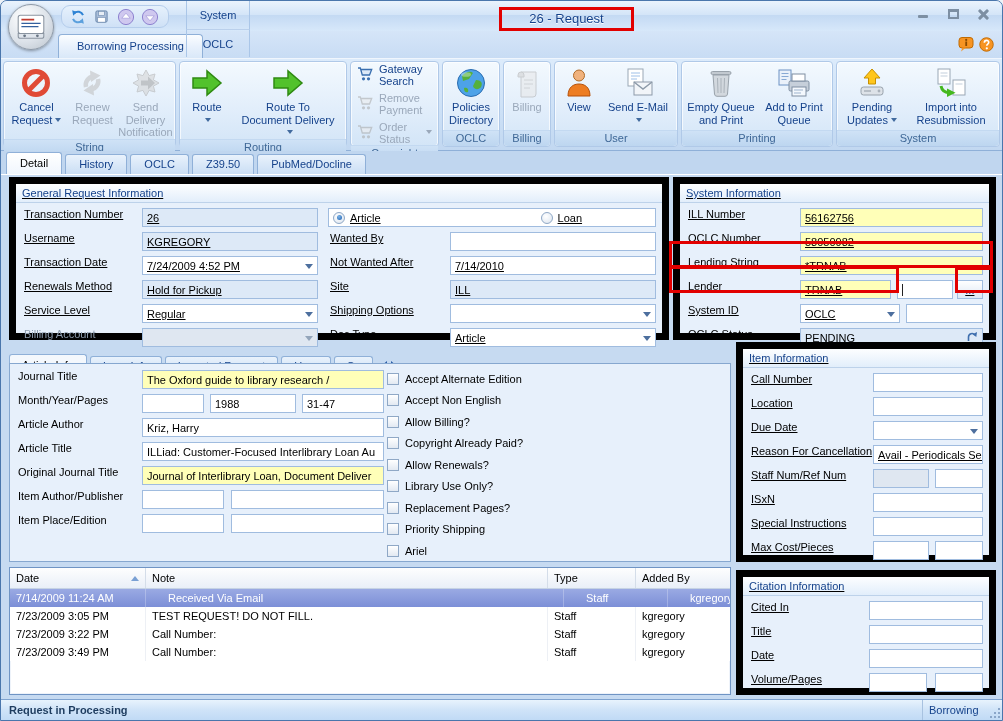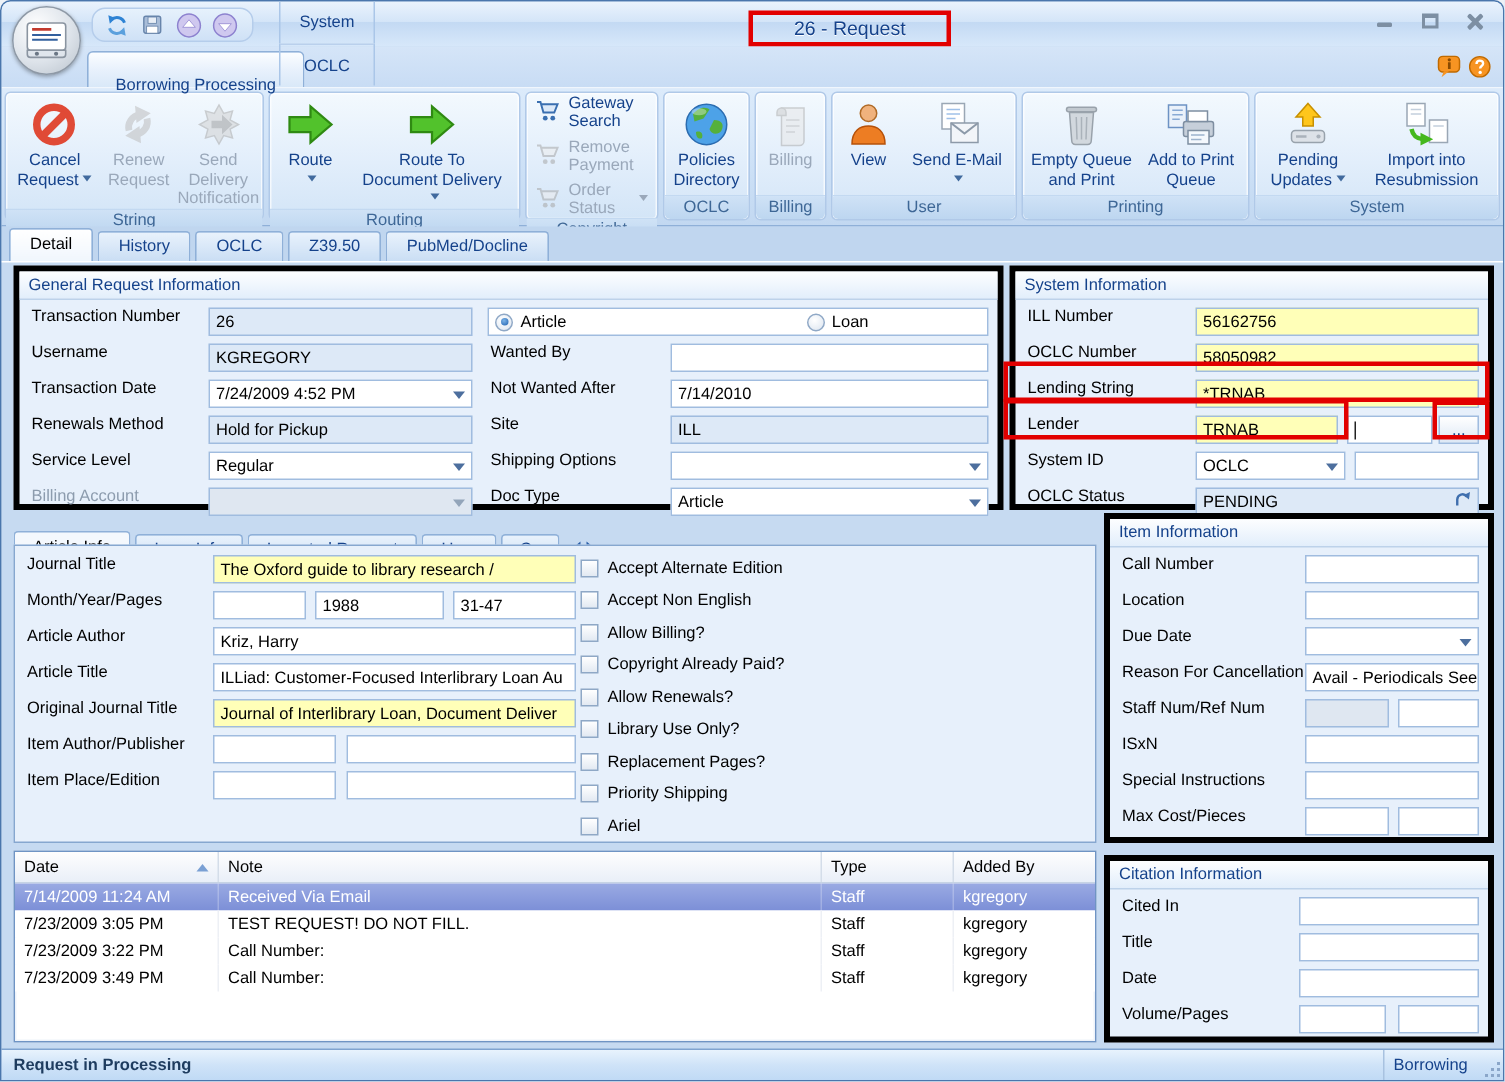--- a/index.html
+++ b/index.html
@@ -29,21 +29,21 @@
   .title-annot { display:inline-block; border:3px solid #e20000; padding:1px 27px 2px;
     color:#15428b; font-size:13px; text-shadow:0 1px 0 #fff; }
   .winctl { position:absolute; top:7px; right:12px; display:flex; gap:16px; align-items:center; z-index:6; }
   .wbtn { width:14px; height:12px; position:relative; }
   .min-bar { position:absolute; left:2px; bottom:2px; width:10px; height:3px; background:#7d8fa3; border-radius:1px; }
   .max-box { position:absolute; left:2px; top:1px; width:11px; height:10px; border:2px solid #7d8fa3; border-top-width:3px; }
   .close-x { position:absolute; inset:0; }
   .close-x::before,.close-x::after { content:""; position:absolute; left:6px; top:0; width:3px; height:13px; background:#7d8fa3; border-radius:1px; }
   .close-x::before { transform:rotate(45deg); } .close-x::after { transform:rotate(-45deg); }
 
-  .maintab { position:absolute; left:57px; top:3px; height:24px; padding:11px 18px; line-height:23px;
+  .maintab { position:absolute; left:57px; top:3px; height:24px; padding:0 18px; line-height:23px;
     background:linear-gradient(#fbfdff,#e8f1fc 50%,#d9e8f8); color:#15428b;
     border:1px solid #8fb0d8; border-bottom:none; border-radius:4px 4px 0 0; z-index:4; }
   .helpbtns { position:absolute; right:8px; top:6px; display:flex; gap:5px; align-items:center; }
 
   
   .ribbon { position:absolute; top:57px; left:0; right:0; height:93px;
     background:linear-gradient(#dcebfb,#cce0f6 60%,#c2d8f1); border-top:1px solid #f0f6fd;
     border-bottom:1px solid #8fb0d8; display:flex; align-items:stretch; padding:2px 2px 3px; gap:3px; }
   .rgroup { display:flex; flex-direction:column; border:1px solid #b0c9e8; border-radius:4px;
     background:linear-gradient(#f3f9fe,#e2eefb 55%,#d3e5f7); box-shadow:inset 0 0 0 1px rgba(255,255,255,.7); }
@@ -66,21 +66,21 @@
   .doctabs { position:absolute; top:150px; left:0; right:0; height:23px; background:#c0d6ef;
     display:flex; align-items:flex-end; padding-left:5px; }
   .dtab { height:20px; line-height:19px; padding:0 13px; margin-right:3px; color:#15428b;
     background:linear-gradient(#e9f2fc,#cadef4); border:1px solid #8fb0d8; border-bottom:none;
     border-radius:3px 3px 0 0; }
   .dtab.active { height:22px; line-height:21px; background:linear-gradient(#ffffff,#f0f6fd); color:#000; }
 
   
   .content { position:absolute; top:173px; left:0; right:0; bottom:21px; background:#c6daf1;
     border-top:1px solid #ffffff; }
-  .panel { position:absolute; background:#e7f0fb; border:4px solid #000000; }
+  .panel { position:absolute; background:#e7f0fb; border:7px solid #000000;text-decoration:underline; }
   .phead { height:19px; line-height:18px; padding-left:6px; color:#15428b;
     background:linear-gradient(#fdfeff,#e2eefb); border-bottom:1px solid #bdd2ea; }
   .pbody { padding:5px 6px 0; }
   .frow { display:flex; height:19px; margin-bottom:5px; }
   .flabel { padding-left:2px; white-space:nowrap; overflow:hidden; flex-shrink:0; }
   .fld { position:relative; height:19px; border:1px solid #a0bcdf; background:#fff; display:flex;
     align-items:center; padding:0 4px; white-space:nowrap; overflow:hidden; }
   .ro  { background:#dde9f7; }
   .yel { background:#ffffb8; }
   .disfld { background:#dfe7f1; }
@@ -113,21 +113,21 @@
 
   
   .ntable { position:absolute; left:8px; top:392px; width:722px; height:128px; background:#fff;
     border:1px solid #6f94c4; box-shadow:inset 0 0 0 1px #eef3fa; }
   .nthead { display:flex; height:21px; background:linear-gradient(#fefefe,#e9eff8);
     border-bottom:1px solid #c6d3e4; }
   .nth { display:flex; align-items:center; padding:0 6px; border-right:1px solid #d4dde9; }
   .sortarrow { margin-left:auto; width:0; height:0; border:4px solid transparent; border-bottom:5px solid #7aa0d4; transform:translateY(-2px); }
   .nrow { display:flex; height:18px; align-items:center; background:#fff; }
   .ntd { padding:0 6px; border-right:1px solid #edf0f5; height:100%; display:flex; align-items:center; white-space:nowrap; overflow:hidden; }
-  .nrow.sel { background:linear-gradient(#9aaae3,#7c8fd7); color:#fff; }
+  .nrow.sel { background:linear-gradient(#9aaae3,#7c8fd7); color:#fff;gap:16px; }
   .nrow.sel .ntd { border-right-color:rgba(255,255,255,.25); }
   .c-date { width:136px; } .c-note { width:402px; } .c-type { width:88px; } .c-added { flex:1; border-right:none; }
 
   
   .statusbar { position:absolute; left:0; right:0; bottom:0; height:21px;
     background:linear-gradient(#e8f3fd,#cfe3f8 50%,#c0daf5); border-top:1px solid #7fa3d0;
     display:flex; align-items:center; padding-left:8px; }
   .sbleft { font-weight:bold; color:#1e3c5f; }
   .sbright { margin-left:auto; width:66px; color:#15428b; border-left:1px solid #a8c2e0;
     padding-left:6px; height:100%; display:flex; align-items:center; }

